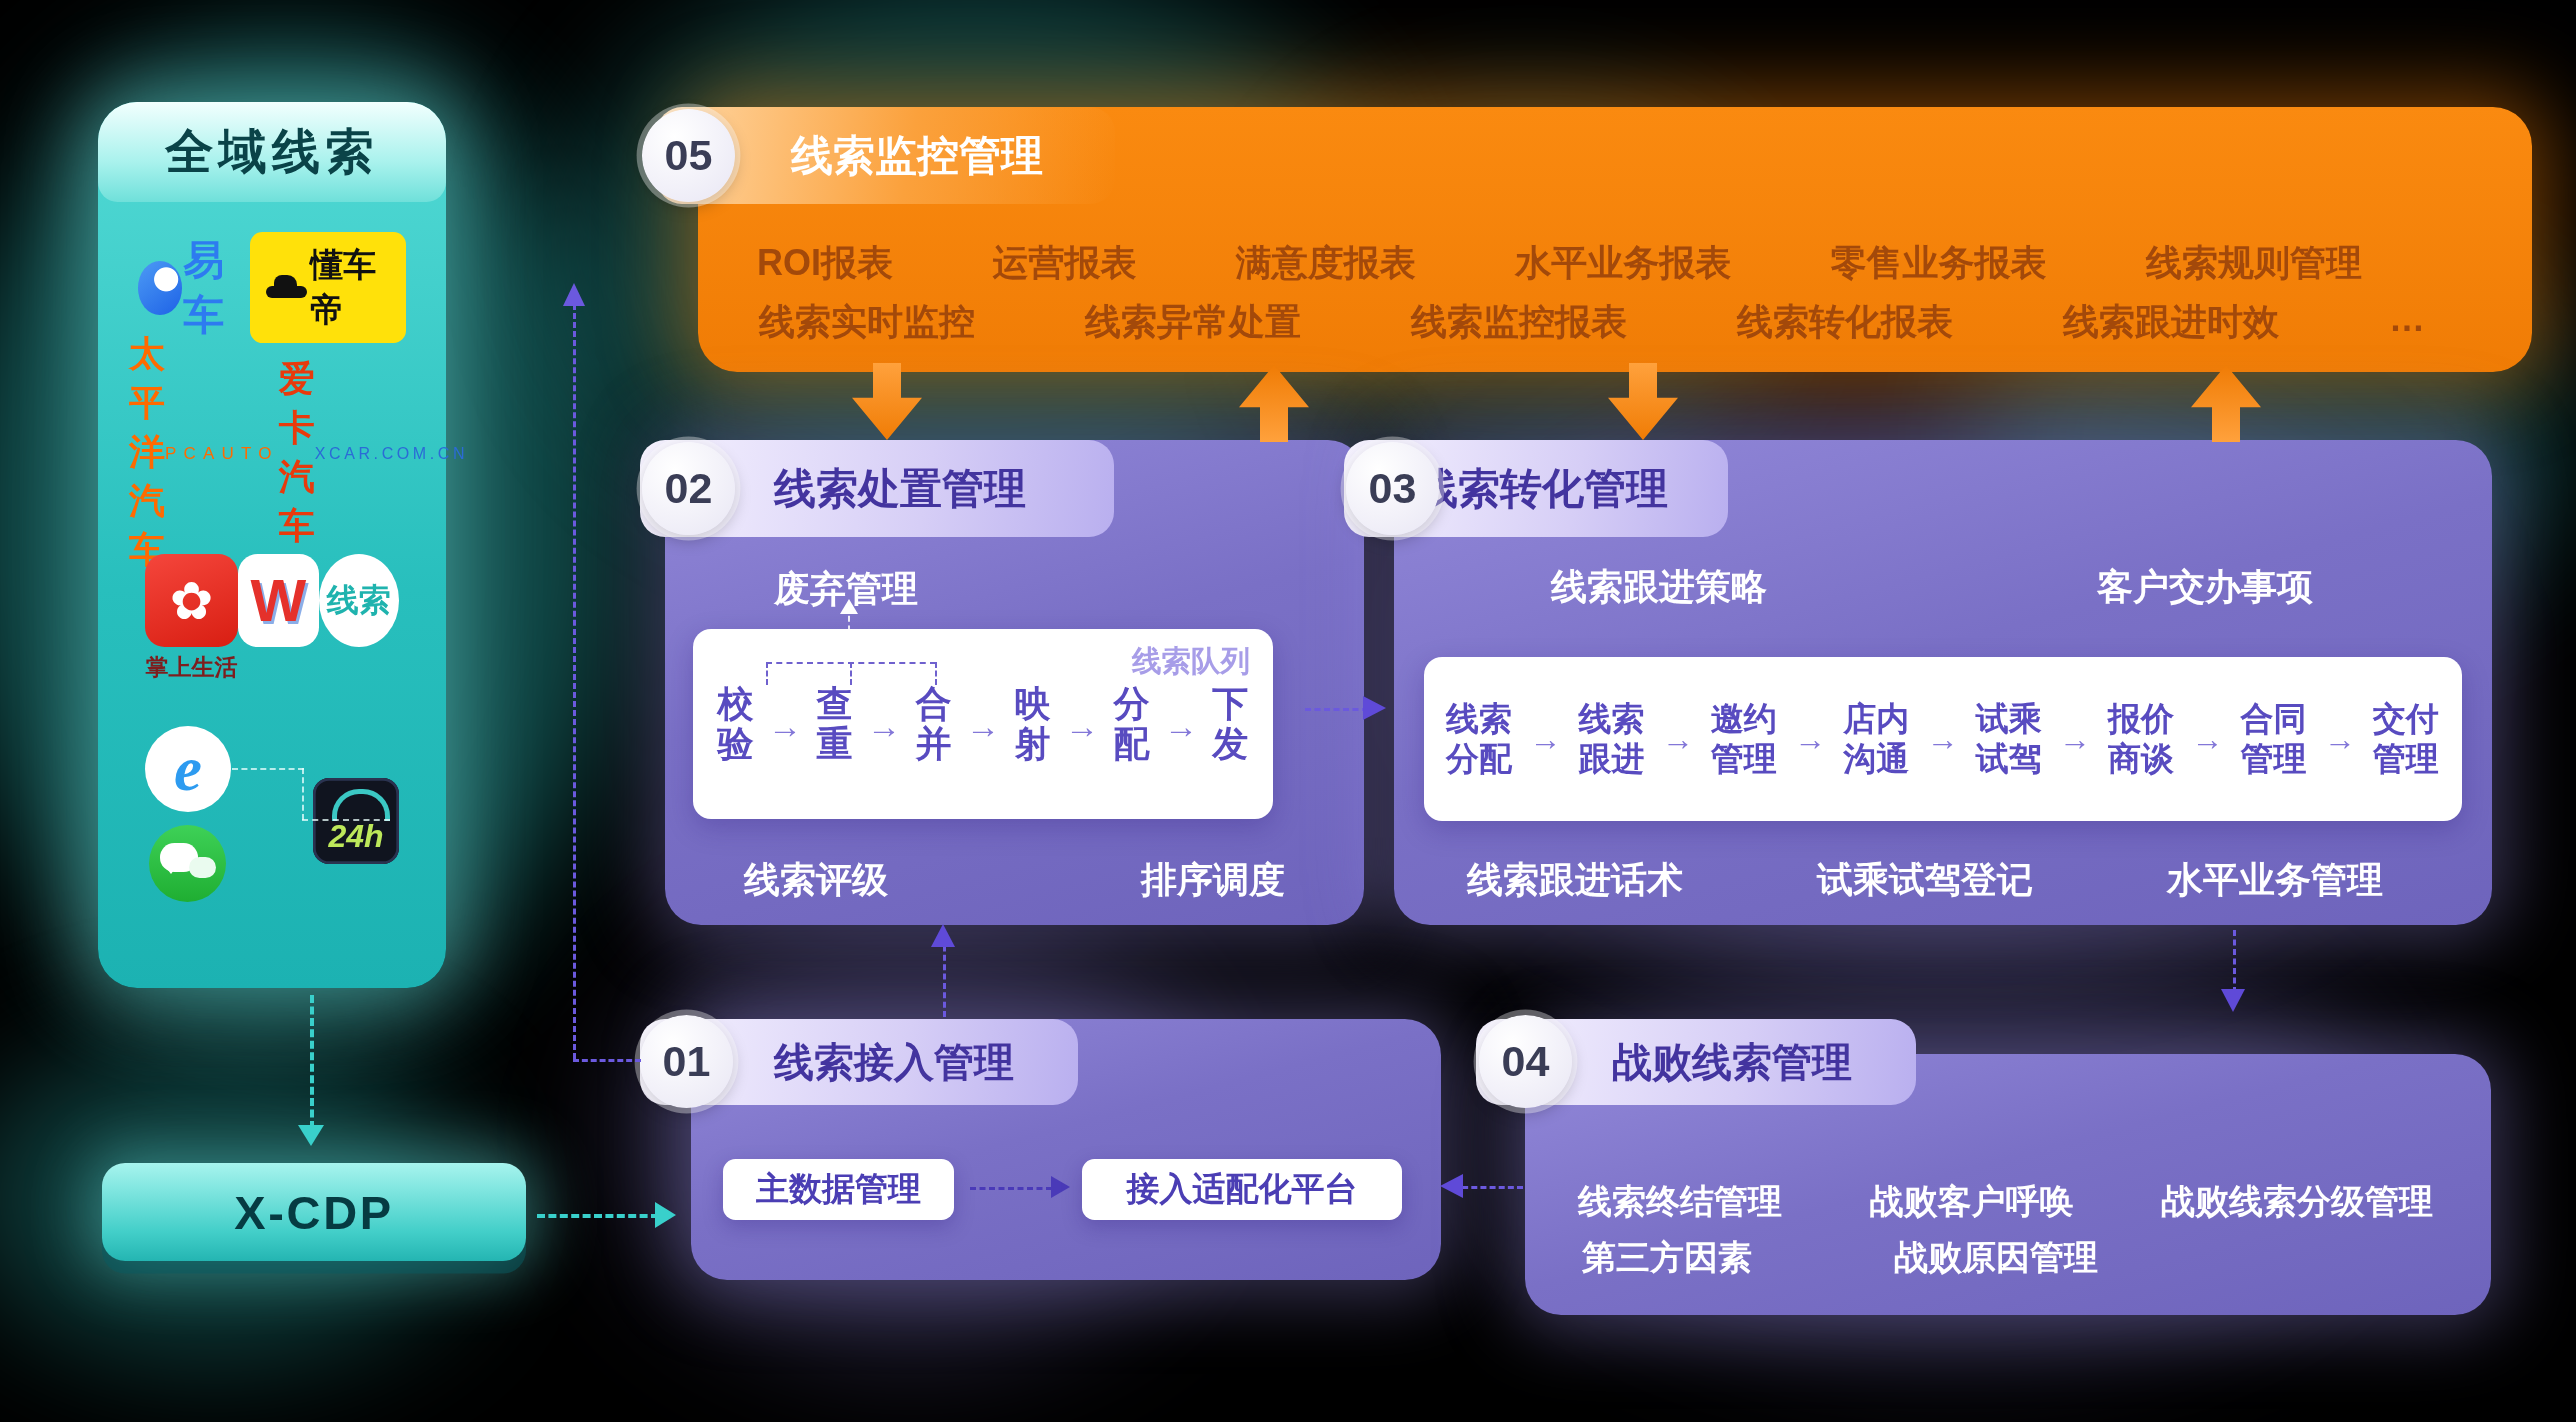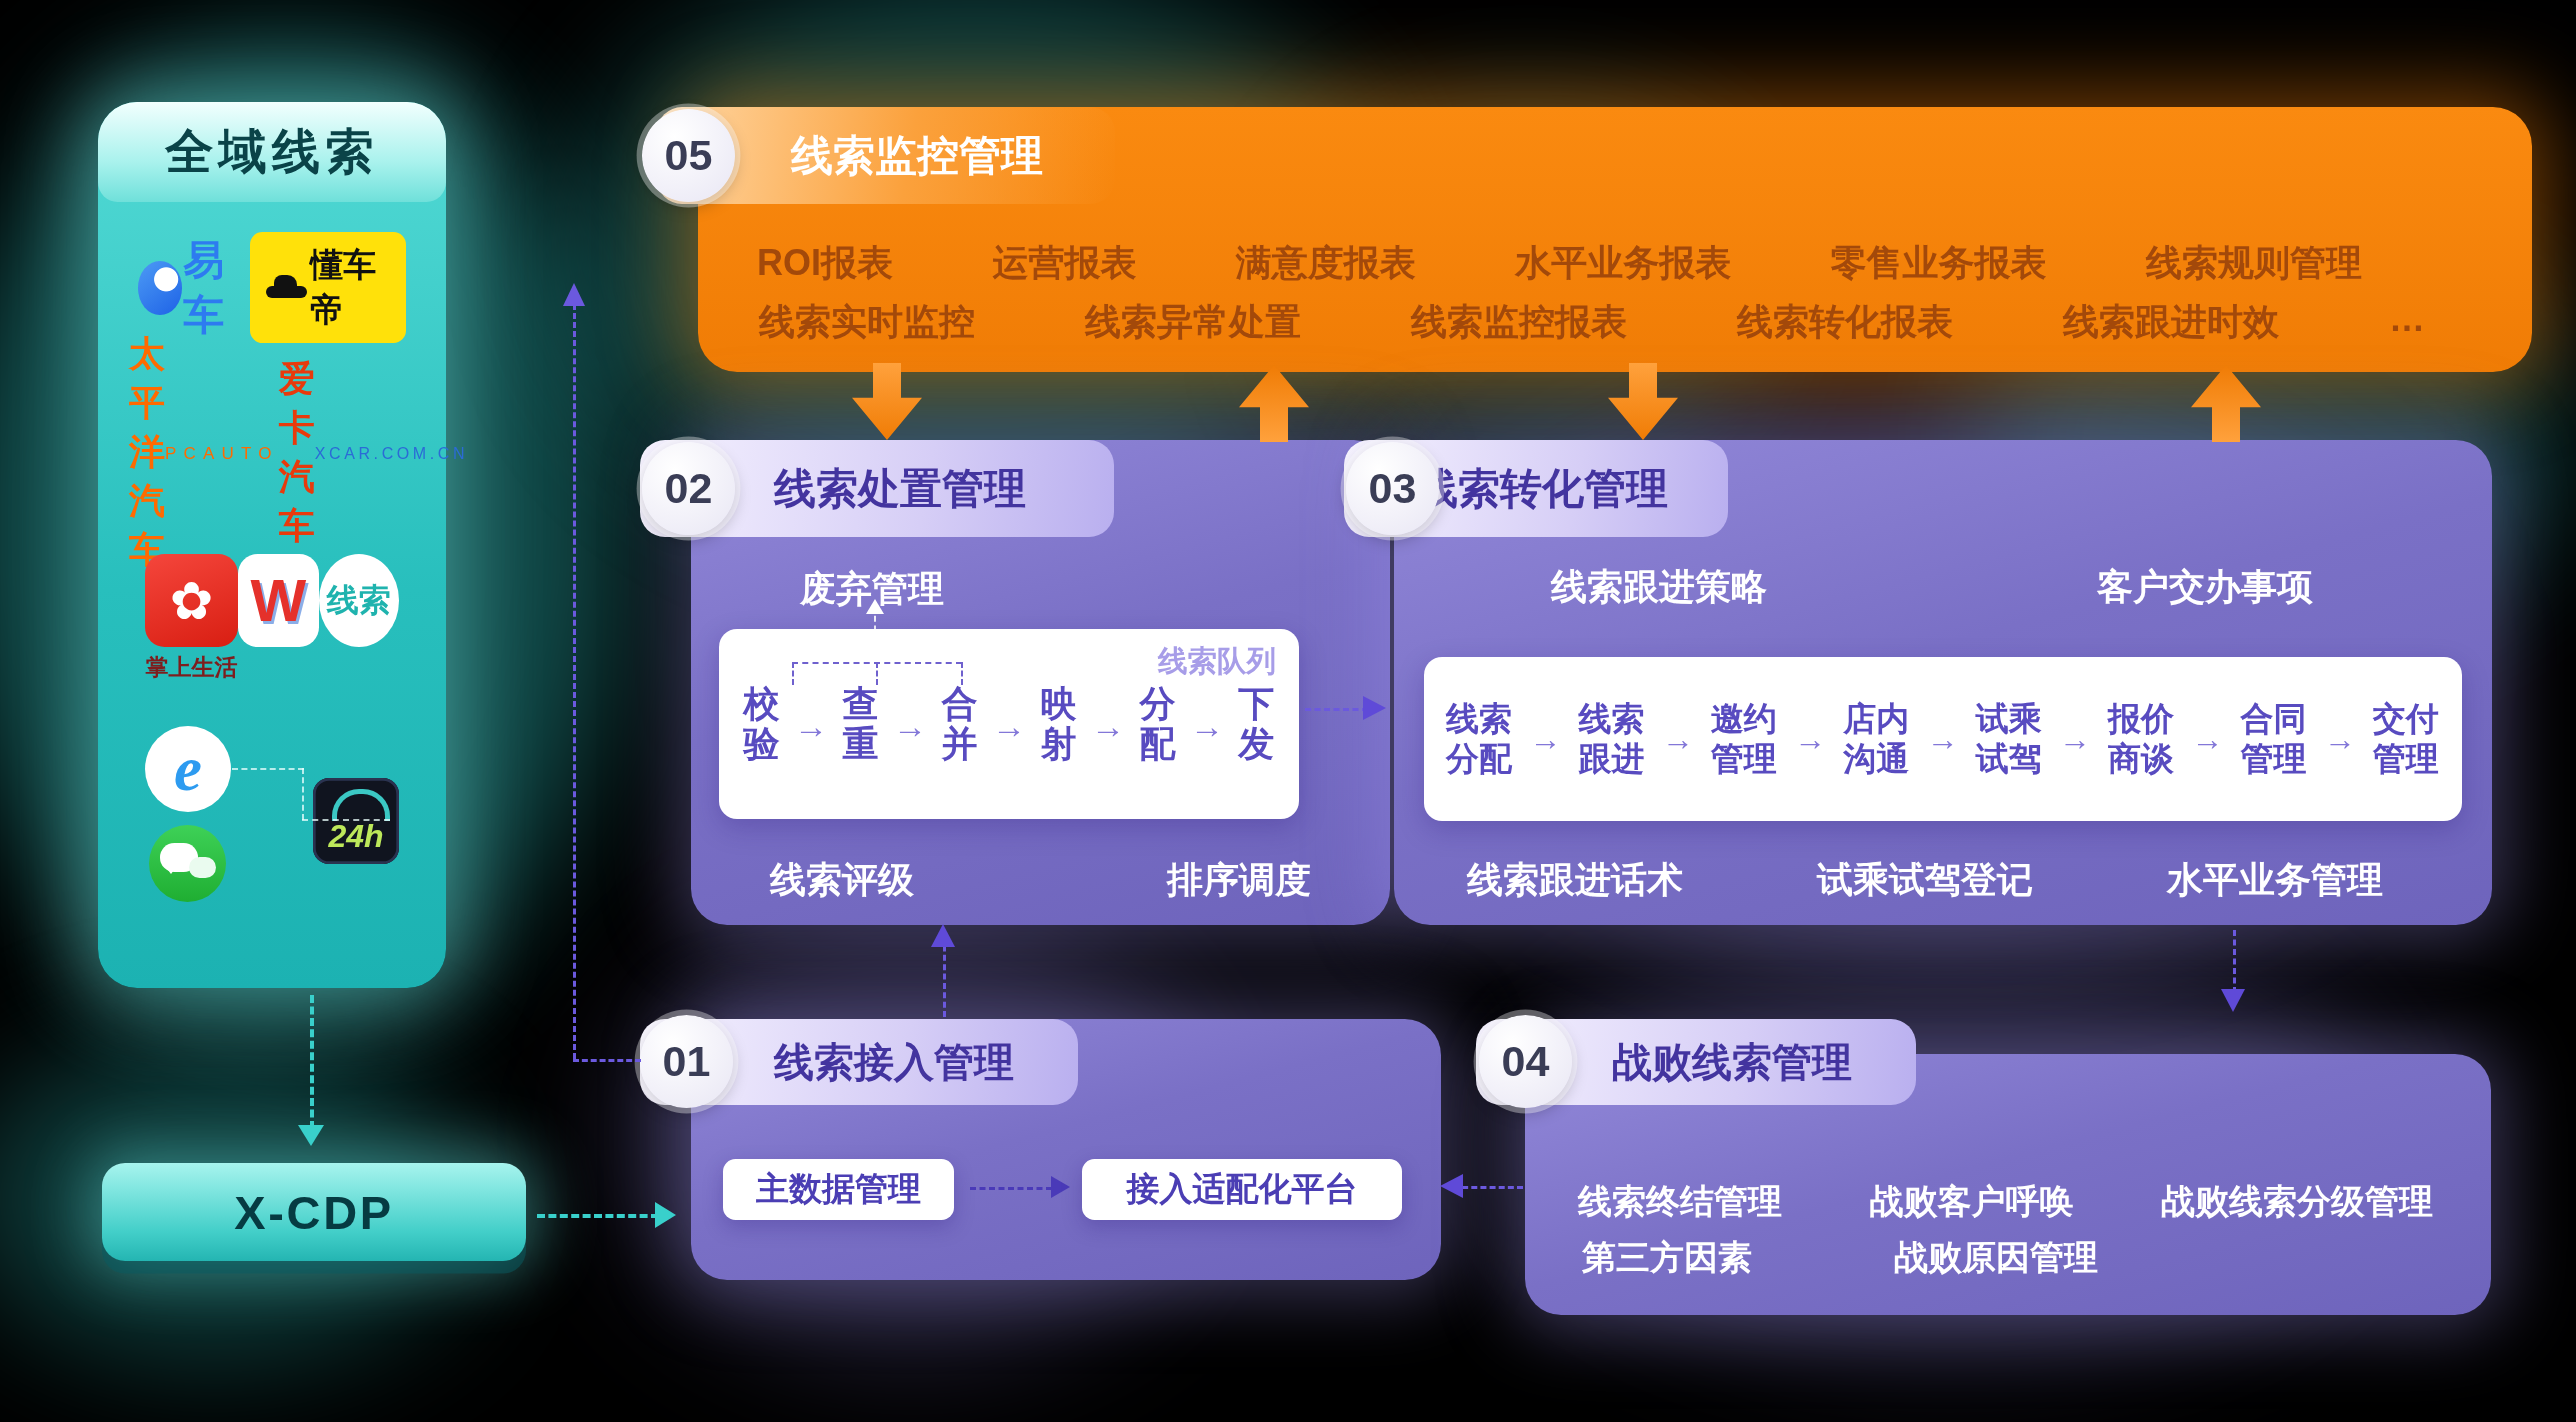--- a/index.html
+++ b/index.html
@@ -88,21 +88,21 @@
     background:linear-gradient(180deg,#A7F4EE,#43CFC9 70%,#24B5B2);
     display:flex;align-items:center;justify-content:center;font-size:47px;font-weight:bold;color:#063B42;letter-spacing:2.7px;
     box-shadow:0 12.5px 0 rgba(10,90,95,.55),0 0 63px 12.5px rgba(110,240,235,.4)}
 
   
   .p05{position:absolute;left:698px;top:107px;width:1834px;height:265px;border-radius:39px;
     background:linear-gradient(180deg,#FA8A10,#F07C05);box-shadow:0 0 81px 18px rgba(248,131,11,.45)}
   .ppanel{position:absolute;border-radius:36px;
     background:linear-gradient(165deg,#9288D9 0%,#7A70C6 45%,#6E64BC 100%);
     box-shadow:0 0 72px 14.3px rgba(160,150,240,.35)}
-  .p02{left:691px;top:440px;width:699px;height:485px}
+  .p02{left:665px;top:440px;width:699px;height:485px}
   .p03{left:1394px;top:440px;width:1098px;height:485px}
   .p01{left:691px;top:1019px;width:750px;height:261px}
   .p04{left:1525px;top:1054px;width:966px;height:261px}
 
   .chip{position:absolute;height:97px;border-radius:25px;display:flex;align-items:center;font-weight:bold;font-size:42px}
   .chip05{left:657px;top:107px;width:458px;padding-left:134px;color:#FFF;
     background:linear-gradient(100deg,#FFD9A8,#FBA13C 55%,rgba(248,131,11,0))}
   .chipP{background:linear-gradient(100deg,#F6F3FF,#D6CEF6 60%,#B9AFEF);color:#43349F}
   .chip02{left:640px;top:440px;width:474px;padding-left:134px}
   .chip03{left:1344px;top:440px;width:384px;padding-left:72px}

